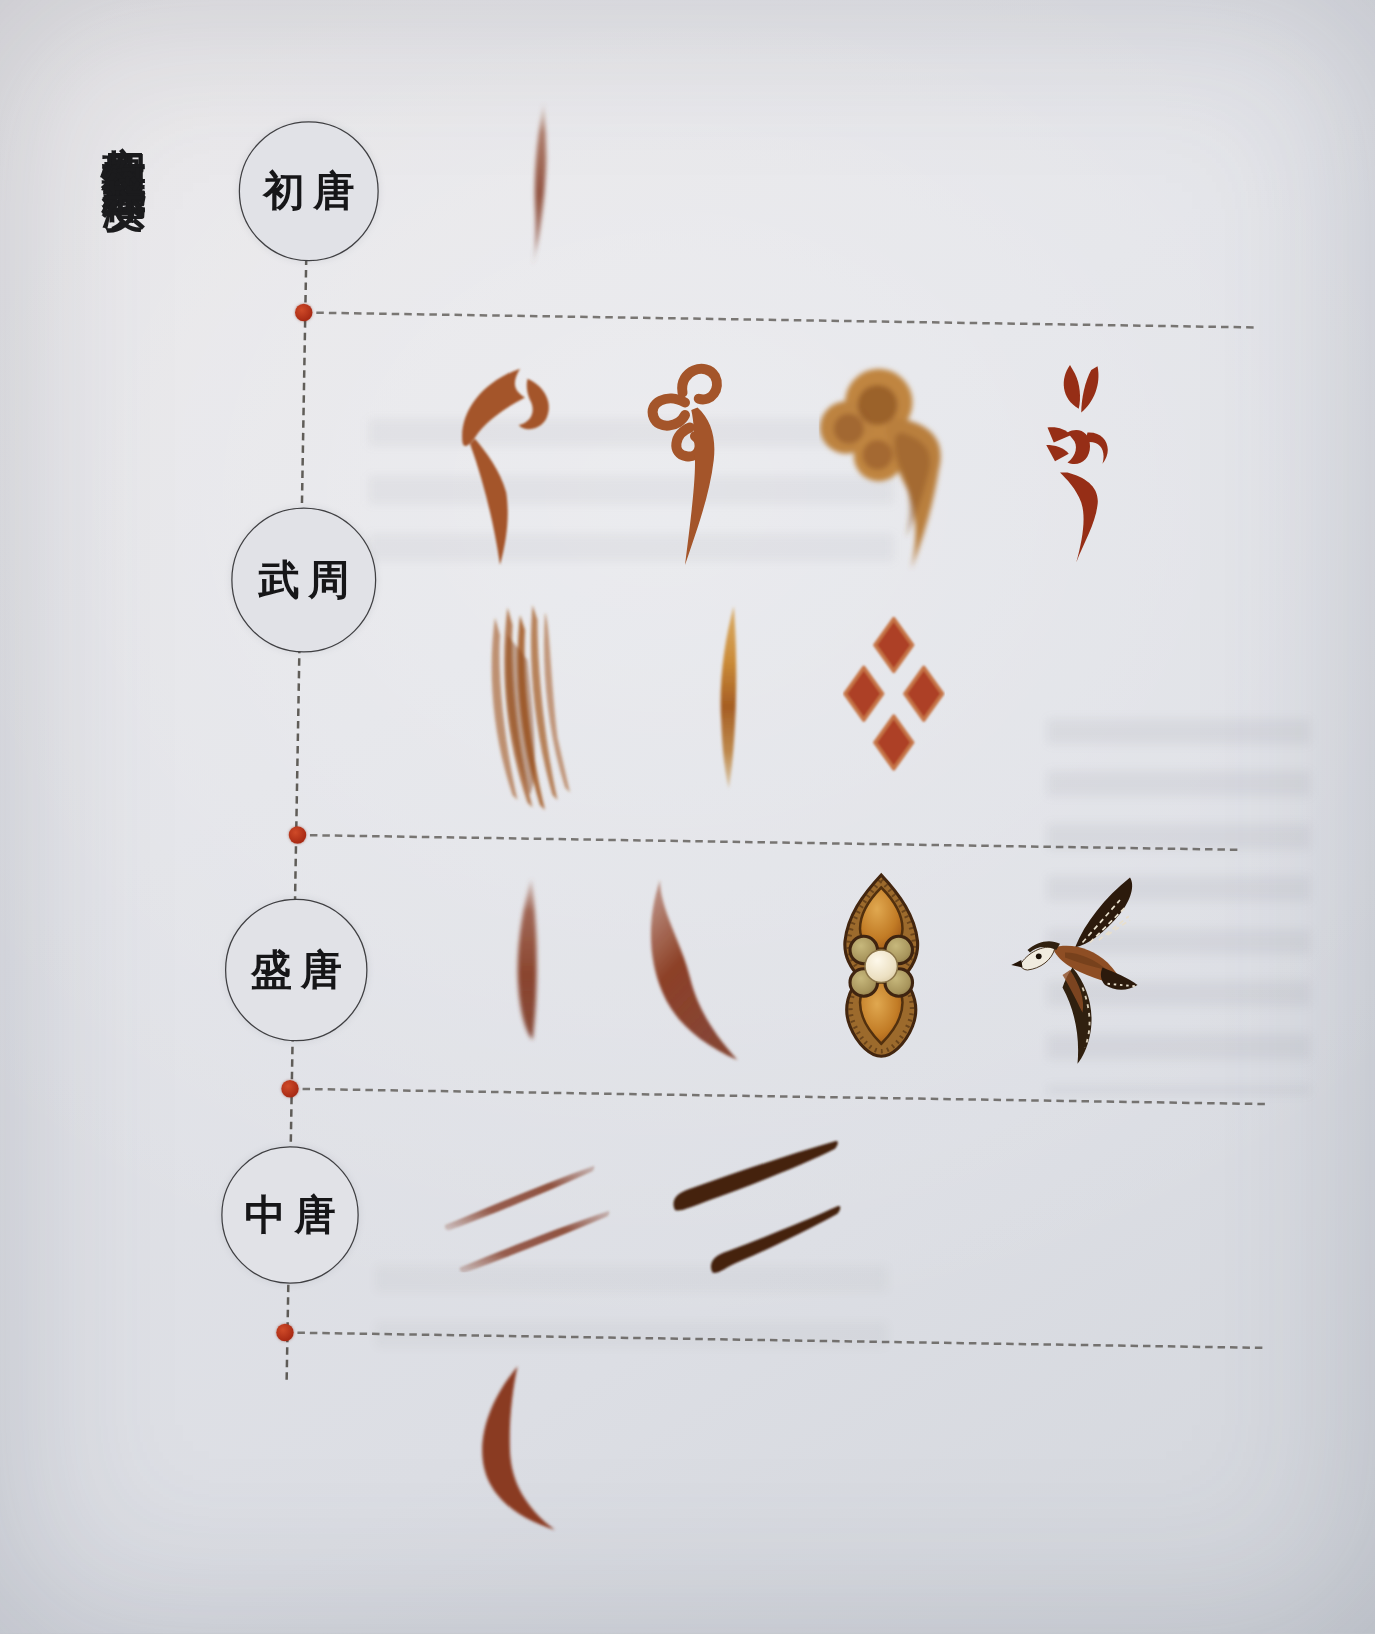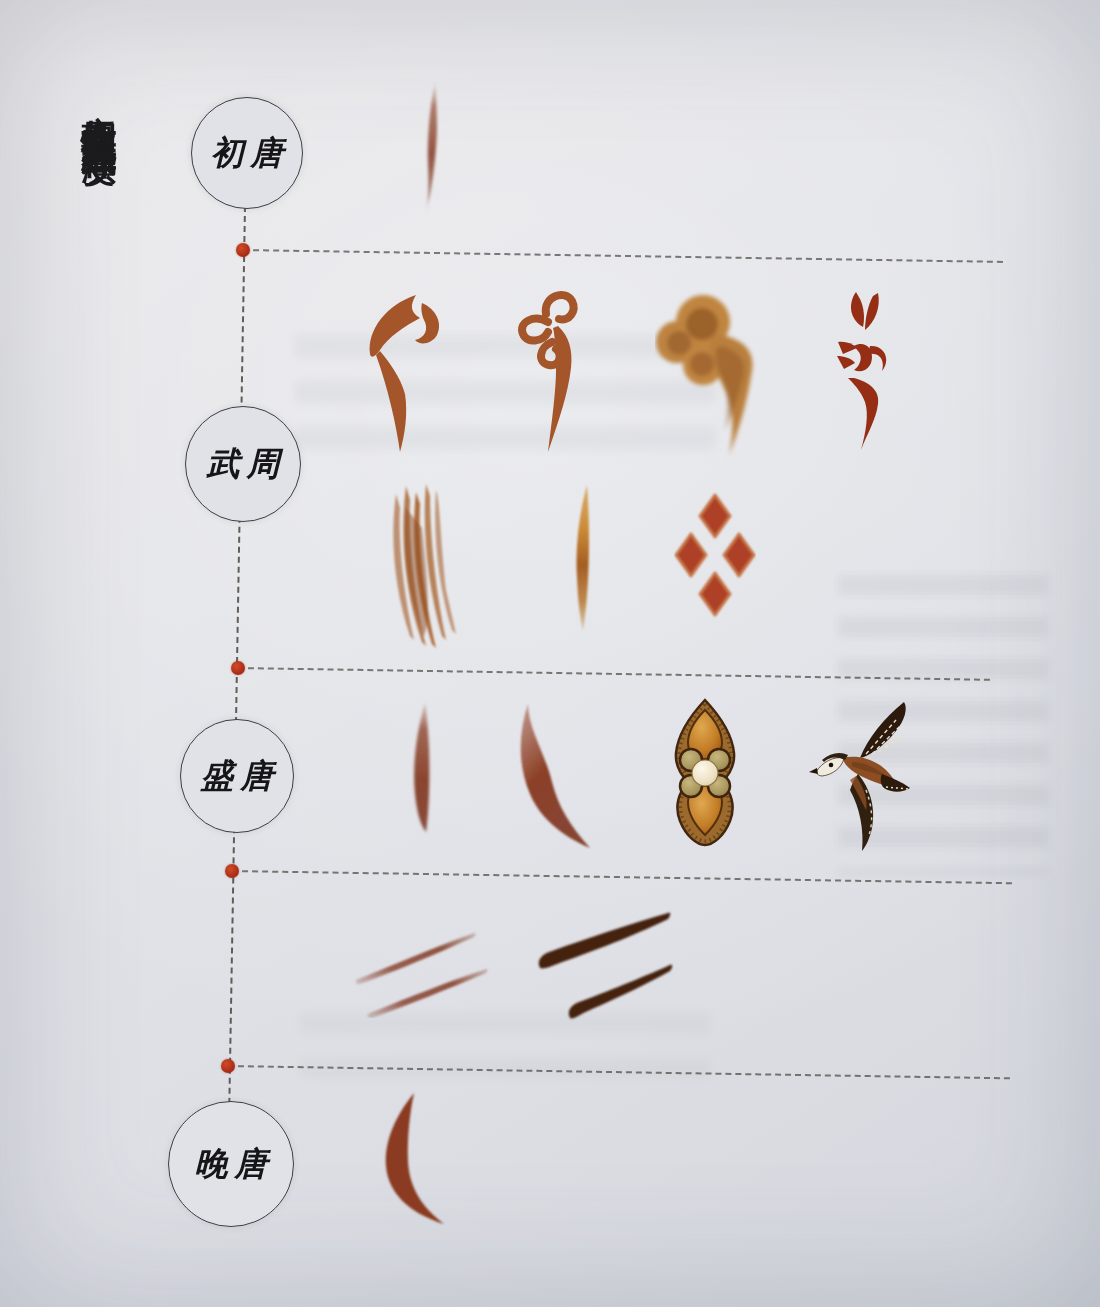--- a/index.html
+++ b/index.html
@@ -30,21 +30,20 @@
   }
   .dot{
     position:absolute;width:14px;height:14px;border-radius:50%;
     background:radial-gradient(circle at 38% 35%, #cf4a28, #a82a14 70%);
     box-shadow:0 0 2px rgba(120,30,10,0.5);
   }
   .era{
     position:absolute;border:1.6px solid #3f3f42;border-radius:50%;
     background:#e1e2e7;display:flex;align-items:center;justify-content:center;
     box-shadow:0 0 6px rgba(120,125,140,0.18);
-    font-style:italic;
   }
   .era span{
     font-size:33px;color:#161618;letter-spacing:7px;padding-left:7px;font-weight:600;
   }
   .pat{position:absolute;}
 </style>
 </head>
 <body>
 
 <div id="canvas">
@@ -69,22 +68,22 @@
 
   <div class="era" style="left:191px;top:97px;width:110px;height:110px;">
     <span>初唐</span>
     </div>
   <div class="era" style="left:185px;top:406px;width:114px;height:114px;align-items:center;">
     <span>武周</span>
     </div>
   <div class="era" style="left:180px;top:719px;width:112px;height:112px;">
     <span>盛唐</span>
     </div>
-  <div class="era" style="left:168px;top:1101px;width:124px;height:124px;">
-    <span>晚唐</span>
+  <div class="era" style="left:177px;top:917px;width:108px;height:108px;">
+    <span>中唐</span>
     </div>
 
   <svg class="pat" style="left:398px;top:76px;" width="55" height="140" viewBox="0 0 55 140">
     <defs>
       <linearGradient id="p1g" x1="0" y1="0" x2="0" y2="1">
         <stop offset="0" stop-color="#b08568" stop-opacity="0.15"></stop>
         <stop offset="0.18" stop-color="#9a5a42" stop-opacity="0.75"></stop>
         <stop offset="0.55" stop-color="#8e4c38" stop-opacity="0.95"></stop>
         <stop offset="0.85" stop-color="#8e503c" stop-opacity="0.7"></stop>
         <stop offset="1" stop-color="#9a6a55" stop-opacity="0.25"></stop>

